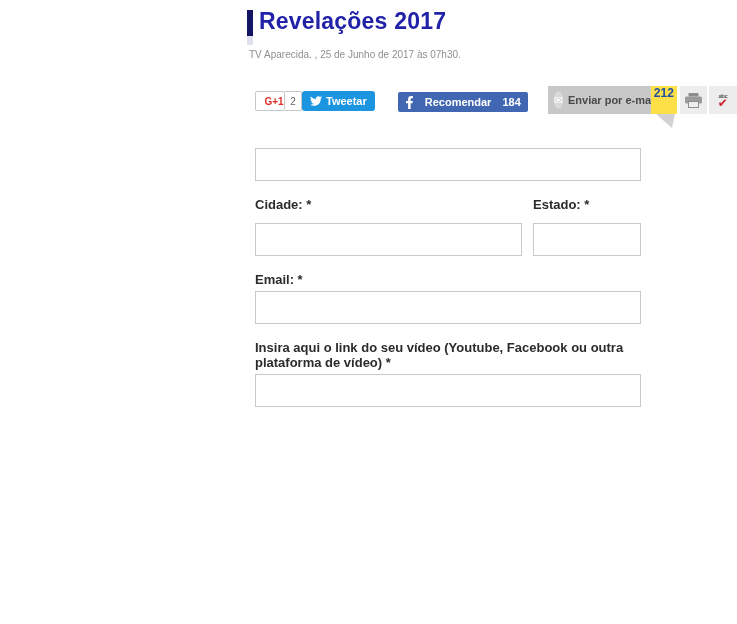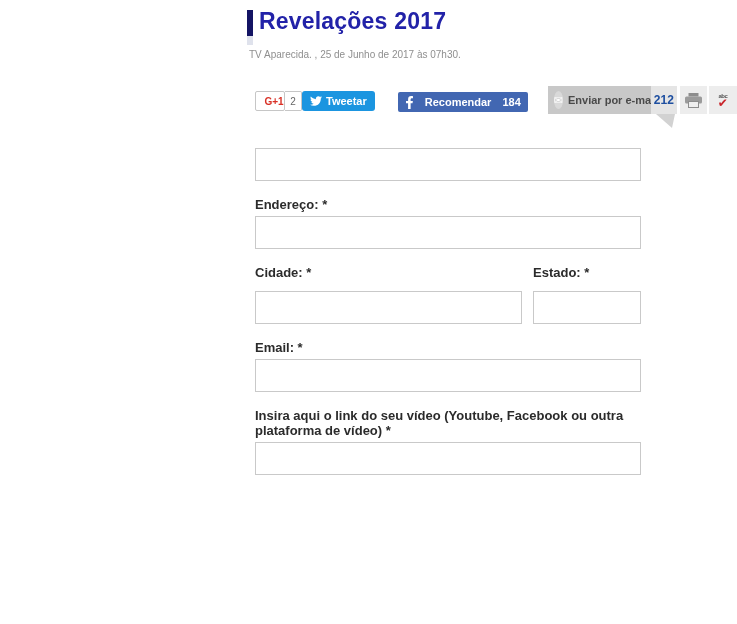--- a/index.html
+++ b/index.html
@@ -24,21 +24,21 @@
   .tweet-btn { margin-top:5px; height:20px; padding:0 8px; background:#1b95e0; border-radius:3px;
                color:#fff; font-size:11px; font-weight:bold; display:flex; align-items:center; gap:4px; cursor:pointer; }
   .fb-btn { margin-left:23px; margin-top:6px; height:20px; padding:0 7px; background:#4267b2; border-radius:2px;
             color:#fff; font-size:11px; font-weight:bold; display:flex; align-items:center; gap:11px; cursor:pointer; }
   .fb-count { font-weight:bold; }
   .email-share { margin-left:20px; height:28px; width:103px; background:#c8c8c8; display:flex; align-items:center;
                  padding-left:6px; gap:5px; cursor:pointer; }
   .env-circle { width:18px; height:18px; border-radius:50%; background:#d9d9d9; color:#fff; font-size:11px;
                 display:flex; align-items:center; justify-content:center; }
   .email-label { font-size:11px; font-weight:bold; color:#4a4a4a; white-space:nowrap; }
-  .comment-cell { position:relative; height:28px; width:36px; background:#e5e5e5; display:flex; align-items:center; justify-content:center; }
+  .comment-cell { position:relative; height:28px; width:36px; background:#fde047; display:flex; align-items:flex-start; justify-content:center; }
   .comment-count { color:#1e4fa0; font-size:12px; font-weight:bold; }
   .tail { position:absolute; left:5px; top:28px; }
   .print-cell { margin-left:3px; height:28px; width:37px; background:#ededed; display:flex; align-items:center; justify-content:center; cursor:pointer; }
   .abc-cell { margin-left:2px; height:28px; width:39px; background:#ededed; display:flex; align-items:center; justify-content:center; cursor:pointer; }
   .abc-icon { display:flex; flex-direction:column; align-items:center; line-height:6px; }
   .abc-icon .abc { font-size:6px; font-weight:bold; color:#555; letter-spacing:-0.5px; }
   .abc-icon .check { font-size:12px; color:#c9252b; line-height:10px; margin-top:-1px; }
 
   
   .form { margin-top:34px; padding-left:8px; width:394px; }
@@ -113,24 +113,20 @@
     </div>
   </div>
 
   <div class="form">
 
     <div class="group">
       <input class="finput" type="text" style="">
     </div>
 
 
-    <div class="group">
-      <label class="flabel">Endereço: *</label>
-      <input class="finput" type="text" style="">
-    </div>
 
     <div class="group row">
       <div class="col w-cidade">
         <label class="flabel">Cidade: *</label>
         <input class="finput" type="text" style="">
       </div>
       <div class="col w-estado">
         <label class="flabel">Estado: *</label>
         <input class="finput" type="text" style="">
       </div>

